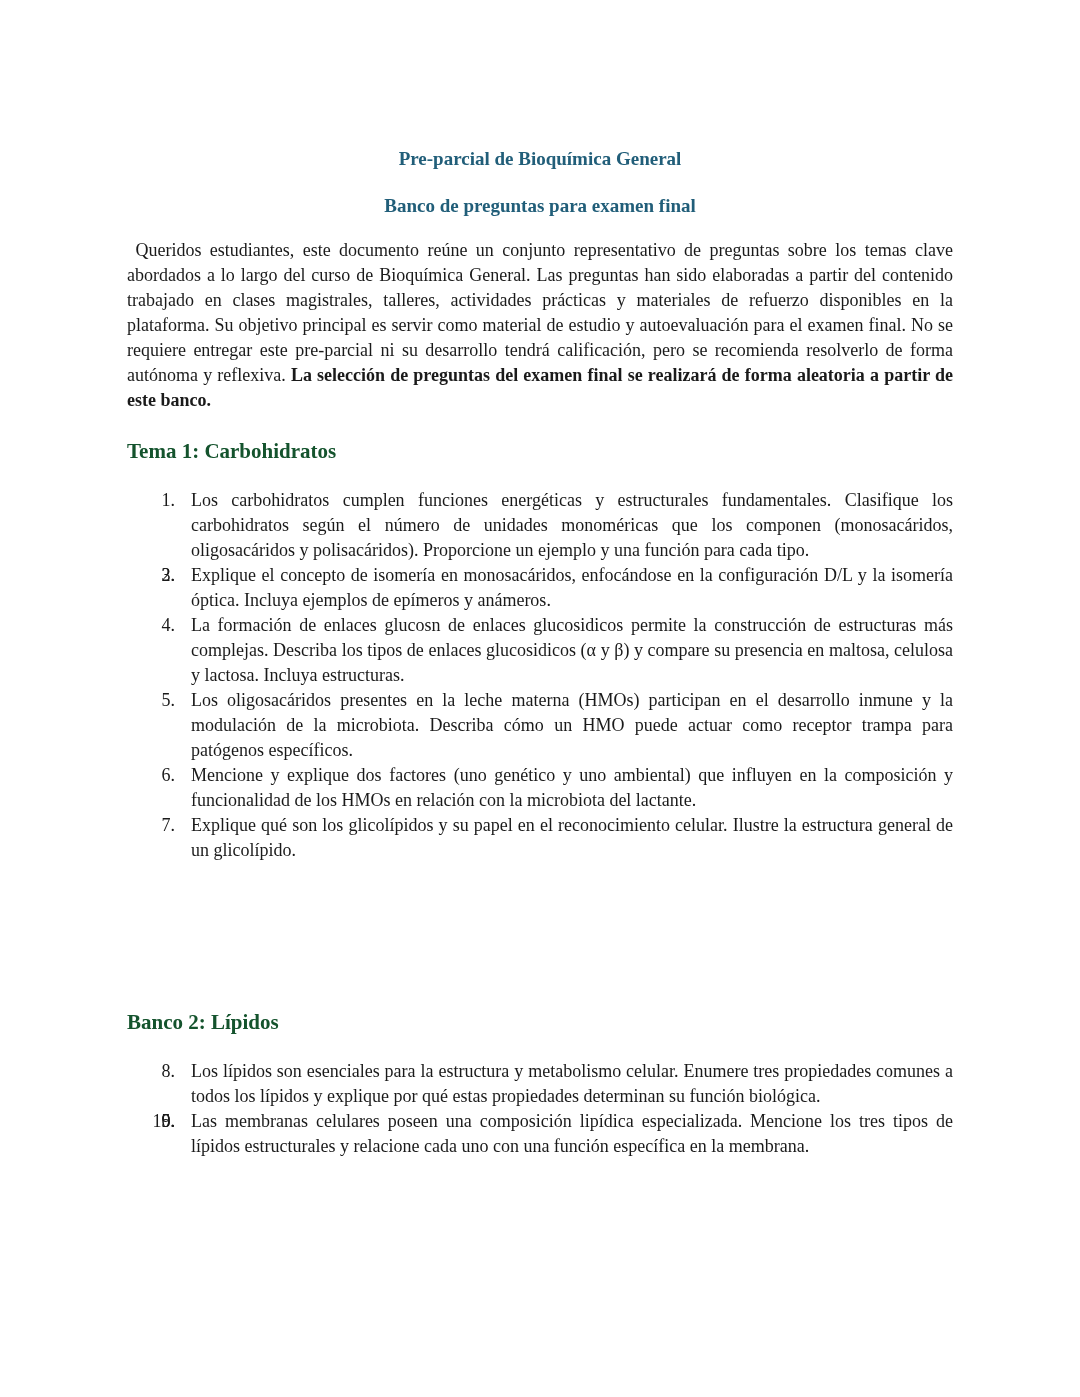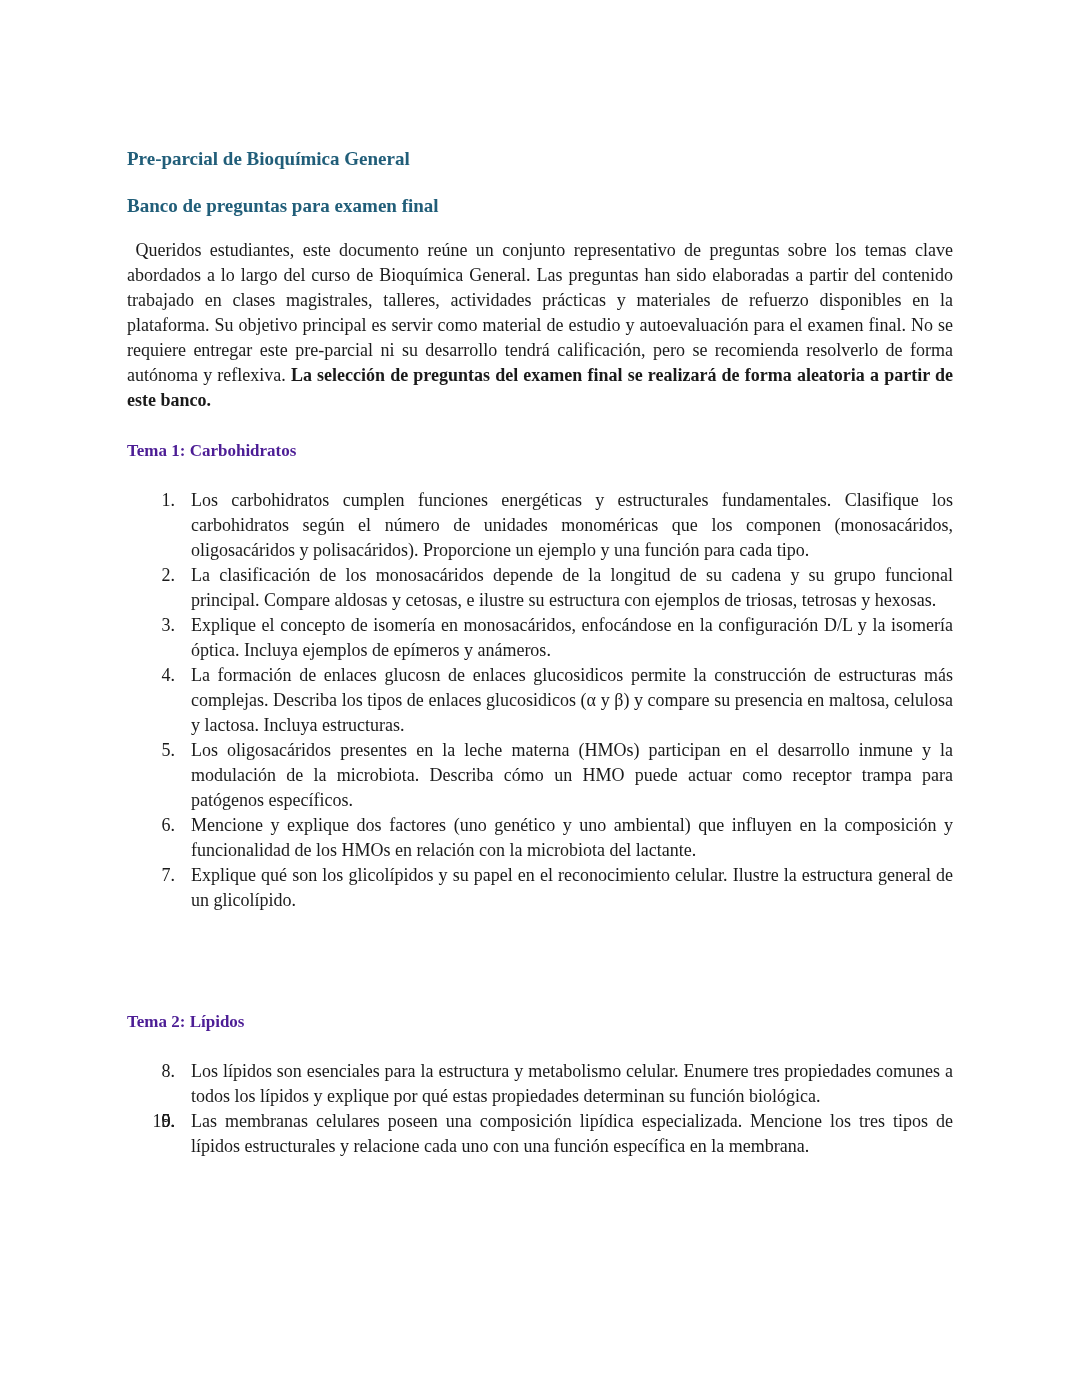--- a/index.html
+++ b/index.html
@@ -18,20 +18,21 @@
     .page {
       position: absolute;
       left: 127px;
       top: 0;
       width: 826px;
     }
     .title {
       position: absolute;
       left: 0;
       width: 826px;
+      text-align: center;
       font-weight: bold;
       font-size: 19px;
       color: #215e79;
       margin: 0;
       line-height: 24px;
     }
     #title1 { top: 147px; }
     #title2 { top: 194px; }
     .intro {
       position: absolute;
@@ -42,22 +43,22 @@
       line-height: 25px;
       text-align: justify;
       margin: 0;
     }
     .intro .lead-space { white-space: pre; }
     .intro b { font-weight: bold; }
     .section-heading {
       position: absolute;
       left: 0;
       font-weight: bold;
-      font-size: 17px;
-      color: #4c1d95;
+      font-size: 21px;
+      color: #14532d;
       margin: 0;
       line-height: 24px;
     }
     #tema1 { top: 439px; }
     #tema2 { top: 1010px; }
     .qlist {
       position: absolute;
       left: 0;
       width: 826px;
       margin: 0;
@@ -87,29 +88,29 @@
 
   <h1 id="title1" class="title">Pre-parcial de Bioquímica General</h1>
   <h2 id="title2" class="title">Banco de preguntas para examen final</h2>
 
   <p class="intro"><span class="lead-space"> </span><span>Queridos estudiantes, este documento reúne un conjunto representativo de preguntas sobre los temas clave abordados a lo largo del curso de Bioquímica General. Las preguntas han sido elaboradas a partir del contenido trabajado en clases magistrales, talleres, actividades prácticas y materiales de refuerzo disponibles en la plataforma. Su objetivo principal es servir como material de estudio y autoevaluación para el examen final. No se requiere entregar este pre-parcial ni su desarrollo tendrá calificación, pero se recomienda resolverlo de forma autónoma y reflexiva. </span><b>La selección de preguntas del examen final se realizará de forma aleatoria a partir de este banco.</b></p>
 
   <h3 id="tema1" class="section-heading">Tema 1: Carbohidratos</h3>
 
   <ol id="qlist1" class="qlist">
     <li class="q"><span class="num">1.</span><span>Los carbohidratos cumplen funciones energéticas y estructurales fundamentales. Clasifique los carbohidratos según el número de unidades monoméricas que los componen (monosacáridos, oligosacáridos y polisacáridos). Proporcione un ejemplo y una función para cada tipo.</span></li>
-    <li class="q"><span class="num">2.</span><span>La clasificación de los monosacáridos depende de la longitud de su cadena y su grupo funcional principal. Compare aldosas y cetosas, e ilustre su estructura con ejemplos de triosas, tetrosas y hexosas.</span></li>
+    <li class="q"><span class="num">2.</span></li>
     <li class="q"><span class="num">3.</span><span>Explique el concepto de isomería en monosacáridos, enfocándose en la configuración D/L y la isomería óptica. Incluya ejemplos de epímeros y anámeros.</span></li>
     <li class="q"><span class="num">4.</span><span>La formación de enlaces glucosn de enlaces glucosidicos permite la construcción de estructuras más complejas.  Describa los tipos de enlaces glucosidicos (α y β) y compare su presencia en maltosa, celulosa y lactosa. Incluya estructuras.</span></li>
     <li class="q"><span class="num">5.</span><span>Los oligosacáridos presentes en la leche materna (HMOs) participan en el desarrollo inmune y la modulación de la microbiota. Describa cómo un HMO puede actuar como receptor trampa para patógenos específicos.</span></li>
     <li class="q"><span class="num">6.</span><span>Mencione y explique dos factores (uno genético y uno ambiental) que influyen en la composición y funcionalidad de los HMOs en relación con la microbiota del lactante.</span></li>
     <li class="q"><span class="num">7.</span><span>Explique qué son los glicolípidos y su papel en el reconocimiento celular. Ilustre la estructura general de un glicolípido.</span></li>
   </ol>
 
-  <h3 id="tema2" class="section-heading">Tema 2: Lípidos</h3>
+  <h3 id="tema2" class="section-heading">Banco 2: Lípidos</h3>
 
   <ol id="qlist2" class="qlist">
     <li class="q"><span class="num">8.</span><span>Los lípidos son esenciales para la estructura y metabolismo celular. Enumere tres propiedades comunes a todos los lípidos y explique por qué estas propiedades determinan su función biológica.</span></li>
     <li class="q"><span class="num">9.</span></li>
     <li class="q"><span class="num">10.</span></li>
     <li class="q"><span class="num">5.</span><span>Las membranas celulares poseen una composición lipídica especializada. Mencione los tres tipos de lípidos estructurales y relacione cada uno con una función específica en la membrana.</span></li>
   </ol>
 
 </div>
 

